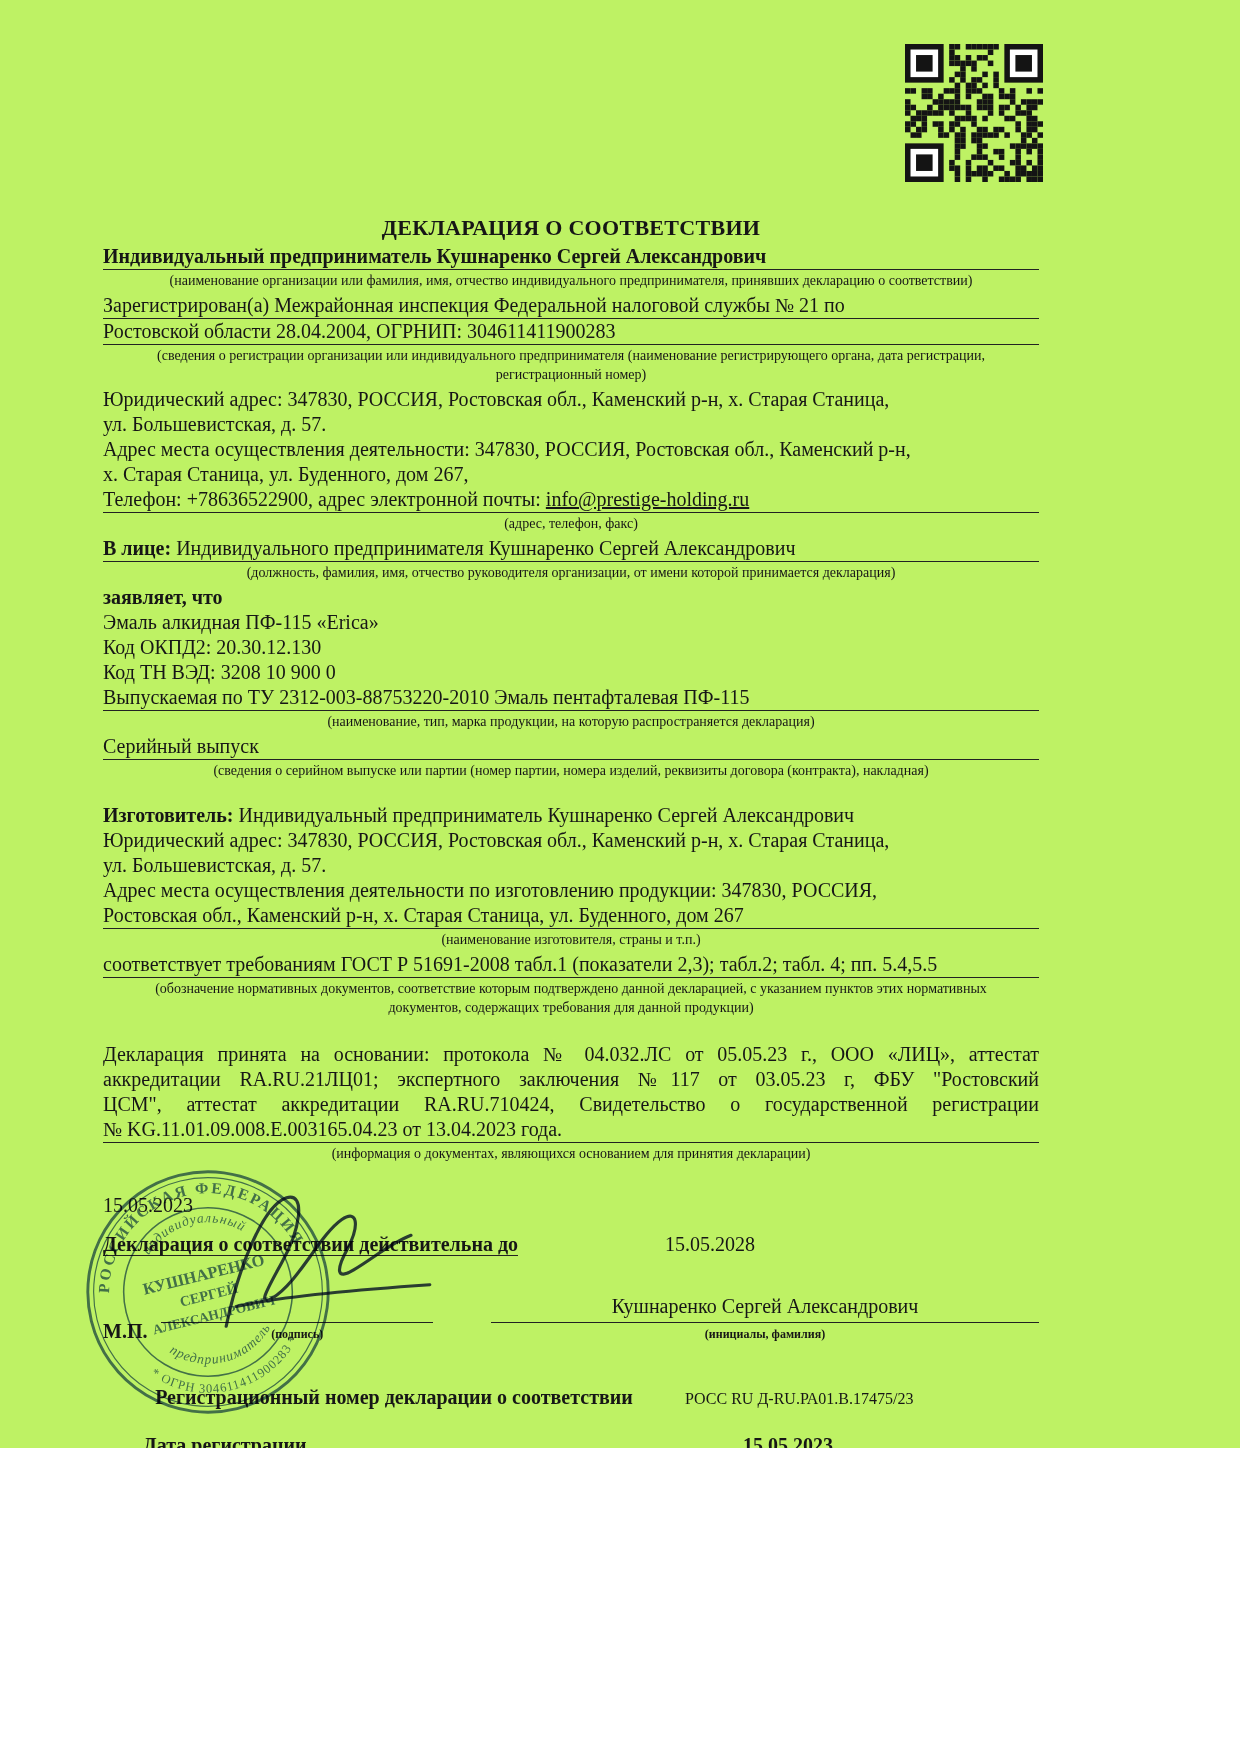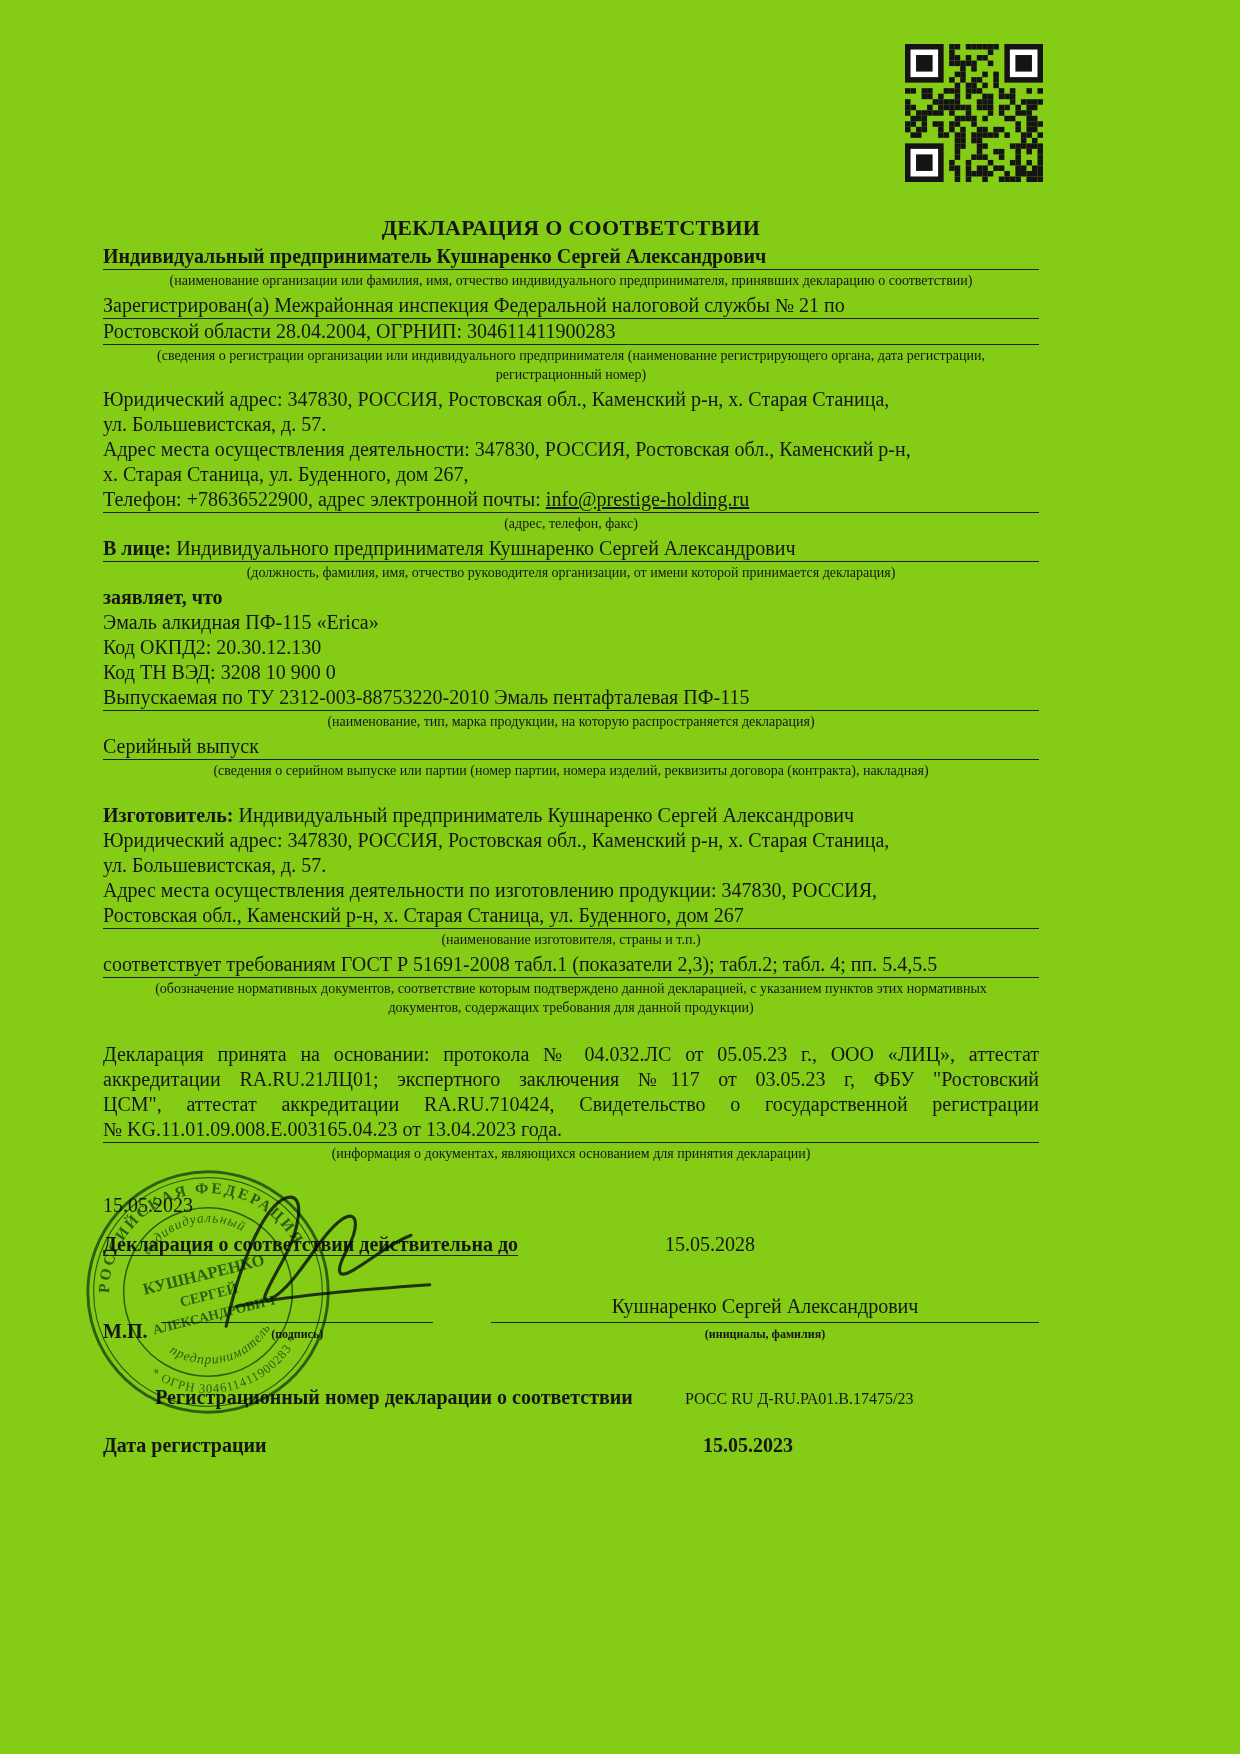--- a/index.html
+++ b/index.html
@@ -1,18 +1,18 @@
 <!DOCTYPE html>
 <html><head>
 <meta charset="utf-8">
 <style>
   * { margin:0; padding:0; box-sizing:border-box; }
   html,body { background:#ffffff; }
   .page {
-    position:relative; width:1240px; height:1754px; background:#84cc16;
+    position:relative; width:1240px; height:1448px; background:#bef264;
     font-family:"Liberation Serif", serif; color:#161616; overflow:hidden;
   }
   .content { position:absolute; left:103px; top:214px; width:936px; }
   .line { font-size:20px; line-height:25px; }
   .b { font-weight:bold; }
   .ul { border-bottom:1.6px solid #222; }
   .cap { font-size:14px; line-height:19px; text-align:center; padding:1px 26px 3px; }
   .title { text-align:center; font-weight:bold; font-size:22px; line-height:27px; letter-spacing:.3px; margin-bottom:3px; }
   .email { text-decoration:underline; }
   .just { text-align:justify; text-align-last:justify; }
@@ -27,21 +27,21 @@
   .mp { font-weight:bold; font-size:20px; line-height:25px; margin-right:14px; }
   .sig-line-wrap { flex:1; }
   .sig-line { border-bottom:1.6px solid #222; height:24px; }
   .sig-cap { font-size:12px; line-height:19px; font-weight:bold; text-align:center; padding-top:2px; }
   .sig-right { width:548px; margin-left:auto; }
   .sig-name { text-align:center; font-size:20px; line-height:26px; border-bottom:1.6px solid #222; padding-bottom:3px; }
   .reg-row { margin-top:40px; }
   .reg-row .lbl { width:582px; flex:none; font-weight:bold; font-size:20px; line-height:26px;text-align:center; }
   .reg-row .val { font-weight:normal; font-size:16px; }
   .regdate-row { margin-top:22px; }
-  .regdate-row .lbl { width:600px; flex:none; font-weight:bold; font-size:20px; line-height:26px; }
+  .regdate-row .lbl { width:600px; flex:none; font-weight:bold; font-size:20px; line-height:26px;margin-left:40px; }
   .regdate-row .val { font-weight:bold; font-size:20px; }
   .qr { position:absolute; left:905px; top:44px; width:138px; height:138px; }
   .qr svg { width:100%; height:100%; }
   .stamp {
     position:absolute; left:82px; top:1166px; width:252px; height:252px;
     transform:rotate(-14deg); opacity:.85; mix-blend-mode:multiply;
     pointer-events:none; z-index:5;
   }
   .stamp svg { width:100%; height:100%; }
   .signature {

